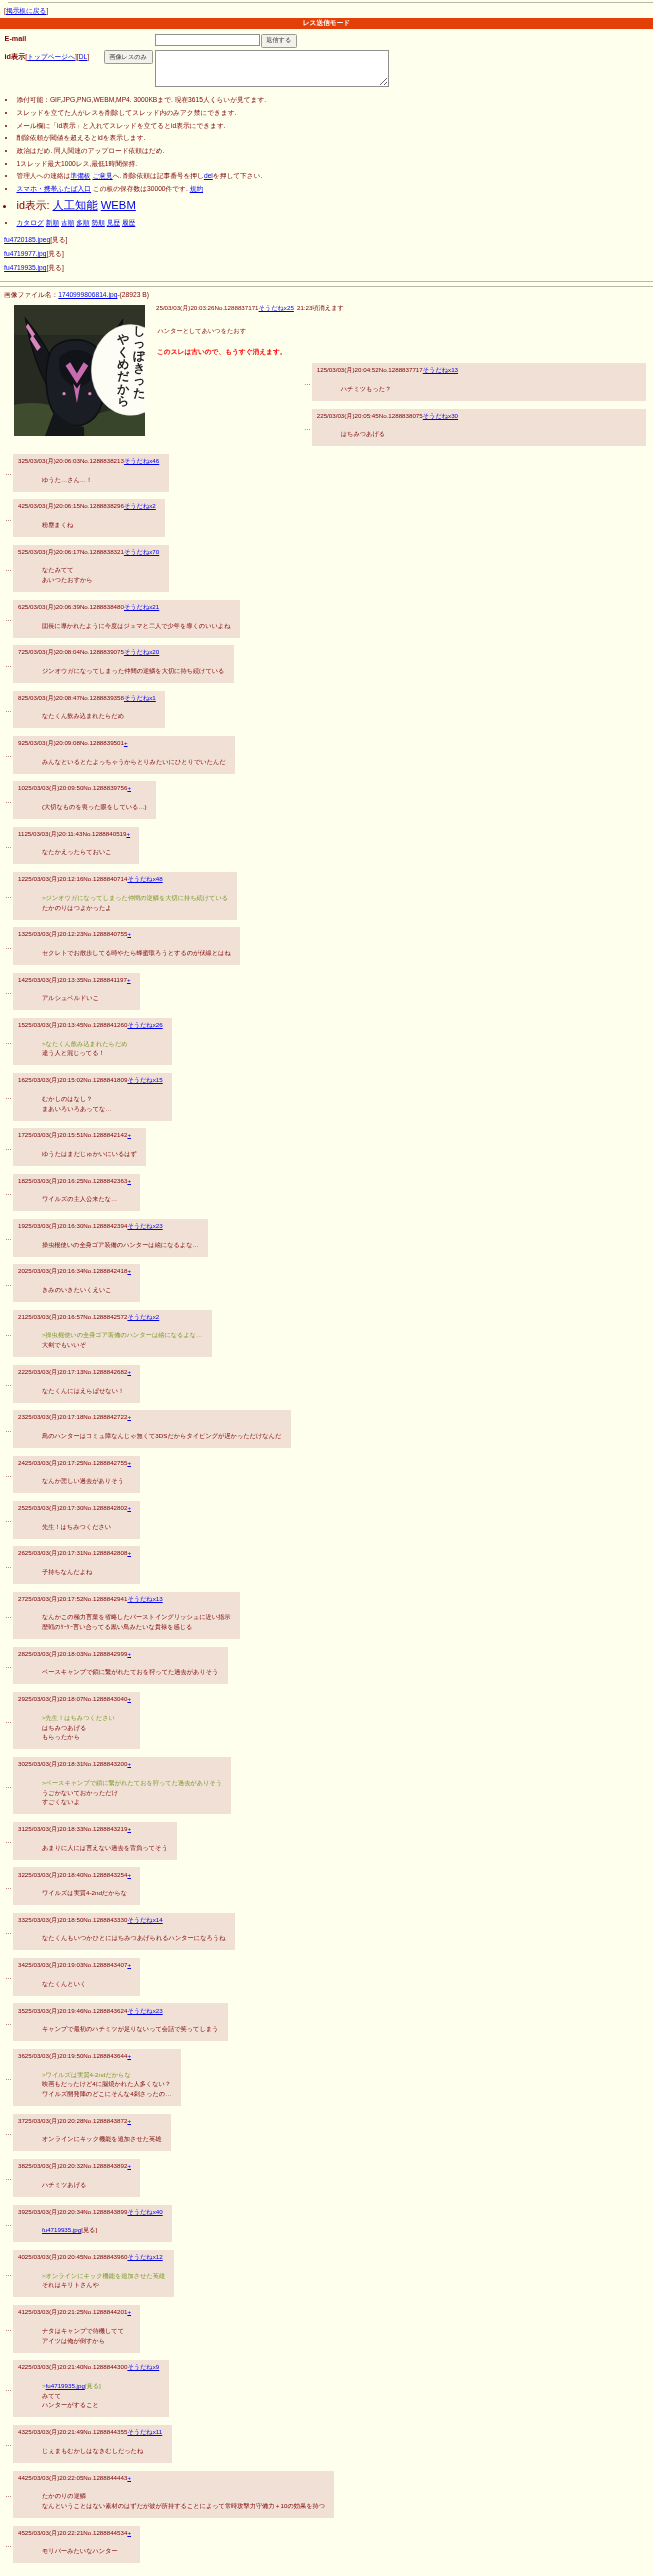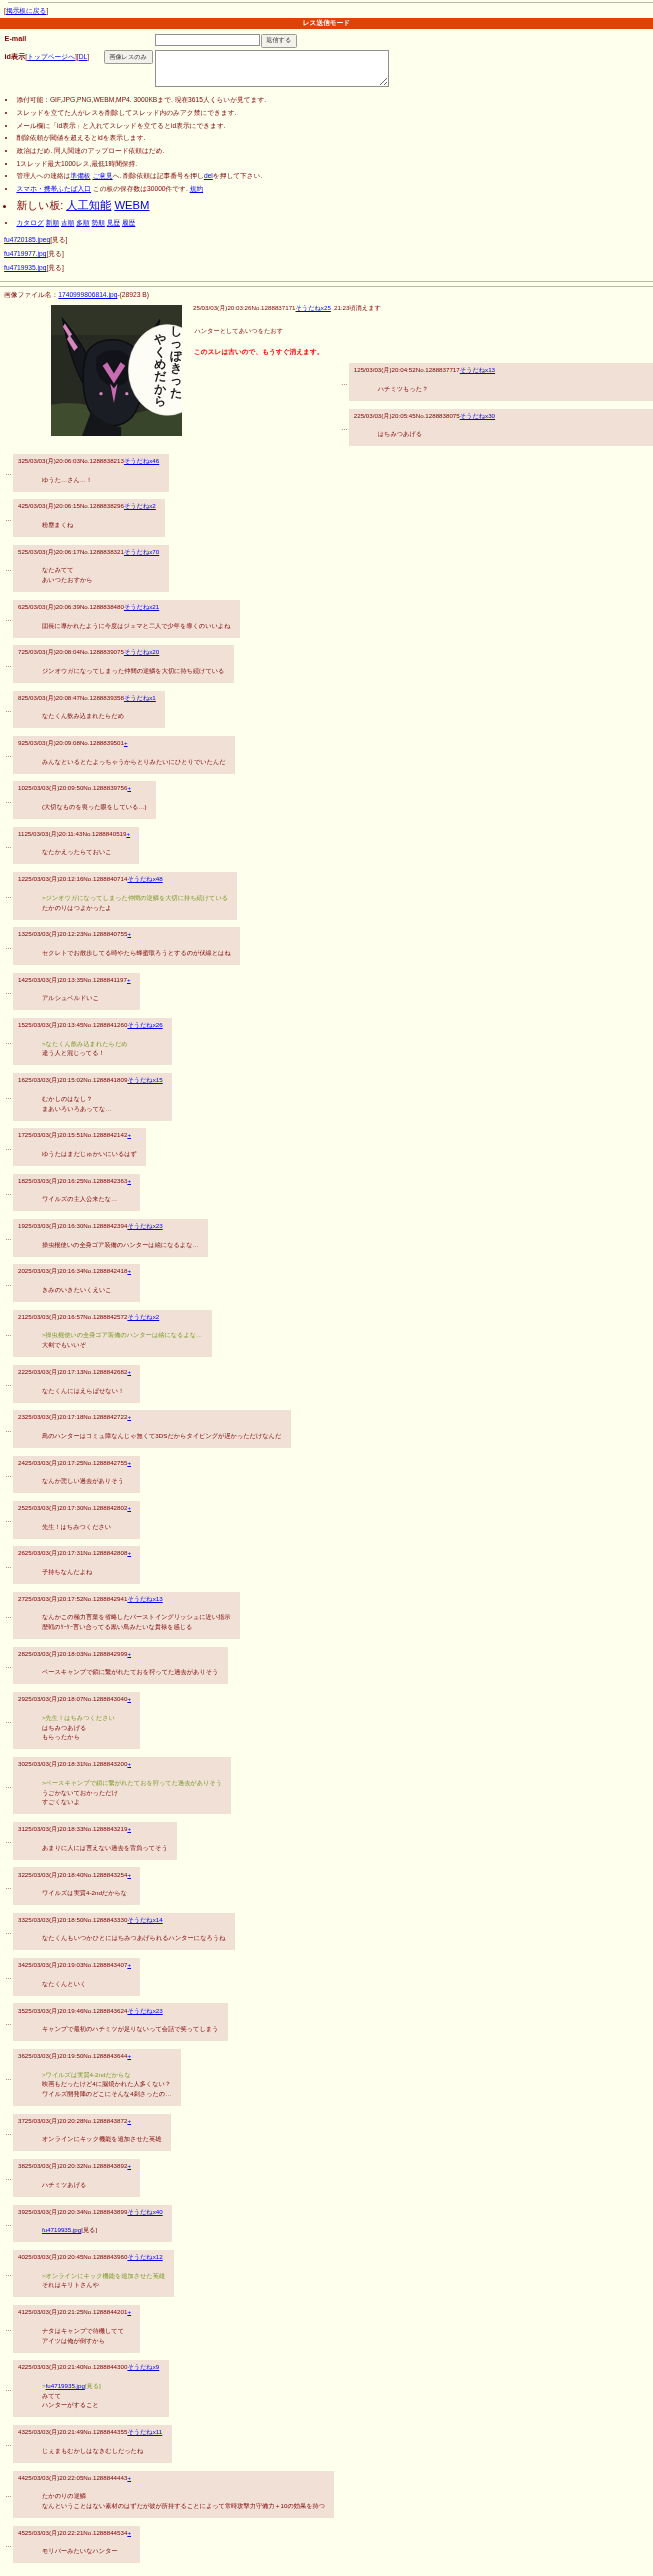--- a/index.html
+++ b/index.html
@@ -33,21 +33,21 @@
   .bullets{margin:8.2px 0 0 7.2px;padding-left:9.3px;}
   .bullets li{margin-bottom:3.6px;font-size:6.7px;line-height:1.35;}
   .bullets li.big{font-size:10.8px;margin:5.2px 0 4.1px 0;}
   .bullets li.big a{font-size:11.3px;text-align:right;}
   
   .filelinks{margin:6.7px 0 5.7px 4.1px;line-height:14px;font-size:6.7px;}
   .mid-hr1{margin:2.1px 0 0 0;}
   .mid-hr2{margin:3.6px 0 0 0;}
   
   .fileline{margin:4.6px 0 0 4.1px;font-size:6.7px;}
-  .thread-top{position:relative;min-height:141px;margin-top:2.1px;margin-left:37px;}
+  .thread-top{position:relative;min-height:141px;margin-top:2.1px;}
   .opimg{position:absolute;left:14.4px;top:2.6px;width:131px;height:131px;display:block;}
   .opcol{margin-left:156px;padding-top:1.5px;}
   .ophead{font-size:6.2px;}
   .ophead .expire{margin-left:3.1px;}
   .opbody{margin:14px 0 0 1.5px;font-size:6.2px;}
   .warning{margin:12.4px 0 6.2px 1px;font-size:6.7px;font-weight:bold;color:#ff0000;}
   
   .replies{margin-top:3.1px;}
   .rrow{display:flex;align-items:center;margin:0 0 7.7px 5.2px;}
   .rrow.beside{margin-left:148px;}
@@ -86,21 +86,21 @@
 
 <ul class="bullets" id="bullets">
     <li><span class="t">添付可能：GIF,JPG,PNG,WEBM,MP4. 3000KBまで. 現在3615人くらいが見てます.</span></li>
     <li><span class="t">スレッドを立てた人がレスを削除してスレッド内のみアク禁にできます.</span></li>
     <li><span class="t">メール欄に「id表示」と入れてスレッドを立てるとid表示にできます.</span></li>
     <li><span class="t">削除依頼が閾値を超えるとidを表示します.</span></li>
     <li><span class="t">政治はだめ. 同人関連のアップロード依頼はだめ.</span></li>
     <li><span class="t">1スレッド最大1000レス,最低1時間保持.</span></li>
     <li><span class="t">管理人への連絡は</span><a href="#">準備板</a><span class="t"> </span><a href="#">ご意見</a><span class="t">へ. 削除依頼は記事番号を押し</span><a href="#">del</a><span class="t">を押して下さい.</span></li>
     <li><a href="#">スマホ・携帯ふたば入口</a><span class="t"> この板の保存数は30000件です. </span><a href="#">規約</a></li>
-    <li class="big"><span class="t">新しい板: </span><a href="#">人工知能</a><span class="t"> </span><a href="#">WEBM</a></li>
+    <li class="big"><span class="t">id表示: </span><a href="#">人工知能</a><span class="t"> </span><a href="#">WEBM</a></li>
     <li><a href="#">カタログ</a><span class="t"> </span><a href="#">新順</a><span class="t"> </span><a href="#">古順</a><span class="t"> </span><a href="#">多順</a><span class="t"> </span><a href="#">勢順</a><span class="t"> </span><a href="#">見歴</a><span class="t"> </span><a href="#">履歴</a></li>
   </ul>
 
 <div class="filelinks" id="filelinks">
     <div><a href="#">fu4720185.jpeg</a><span class="t">[見る]</span></div>
     <div><a href="#">fu4719977.jpg</a><span class="t">[見る]</span></div>
     <div><a href="#">fu4719935.jpg</a><span class="t">[見る]</span></div>
   </div>
 
 <hr class="mid-hr1">

